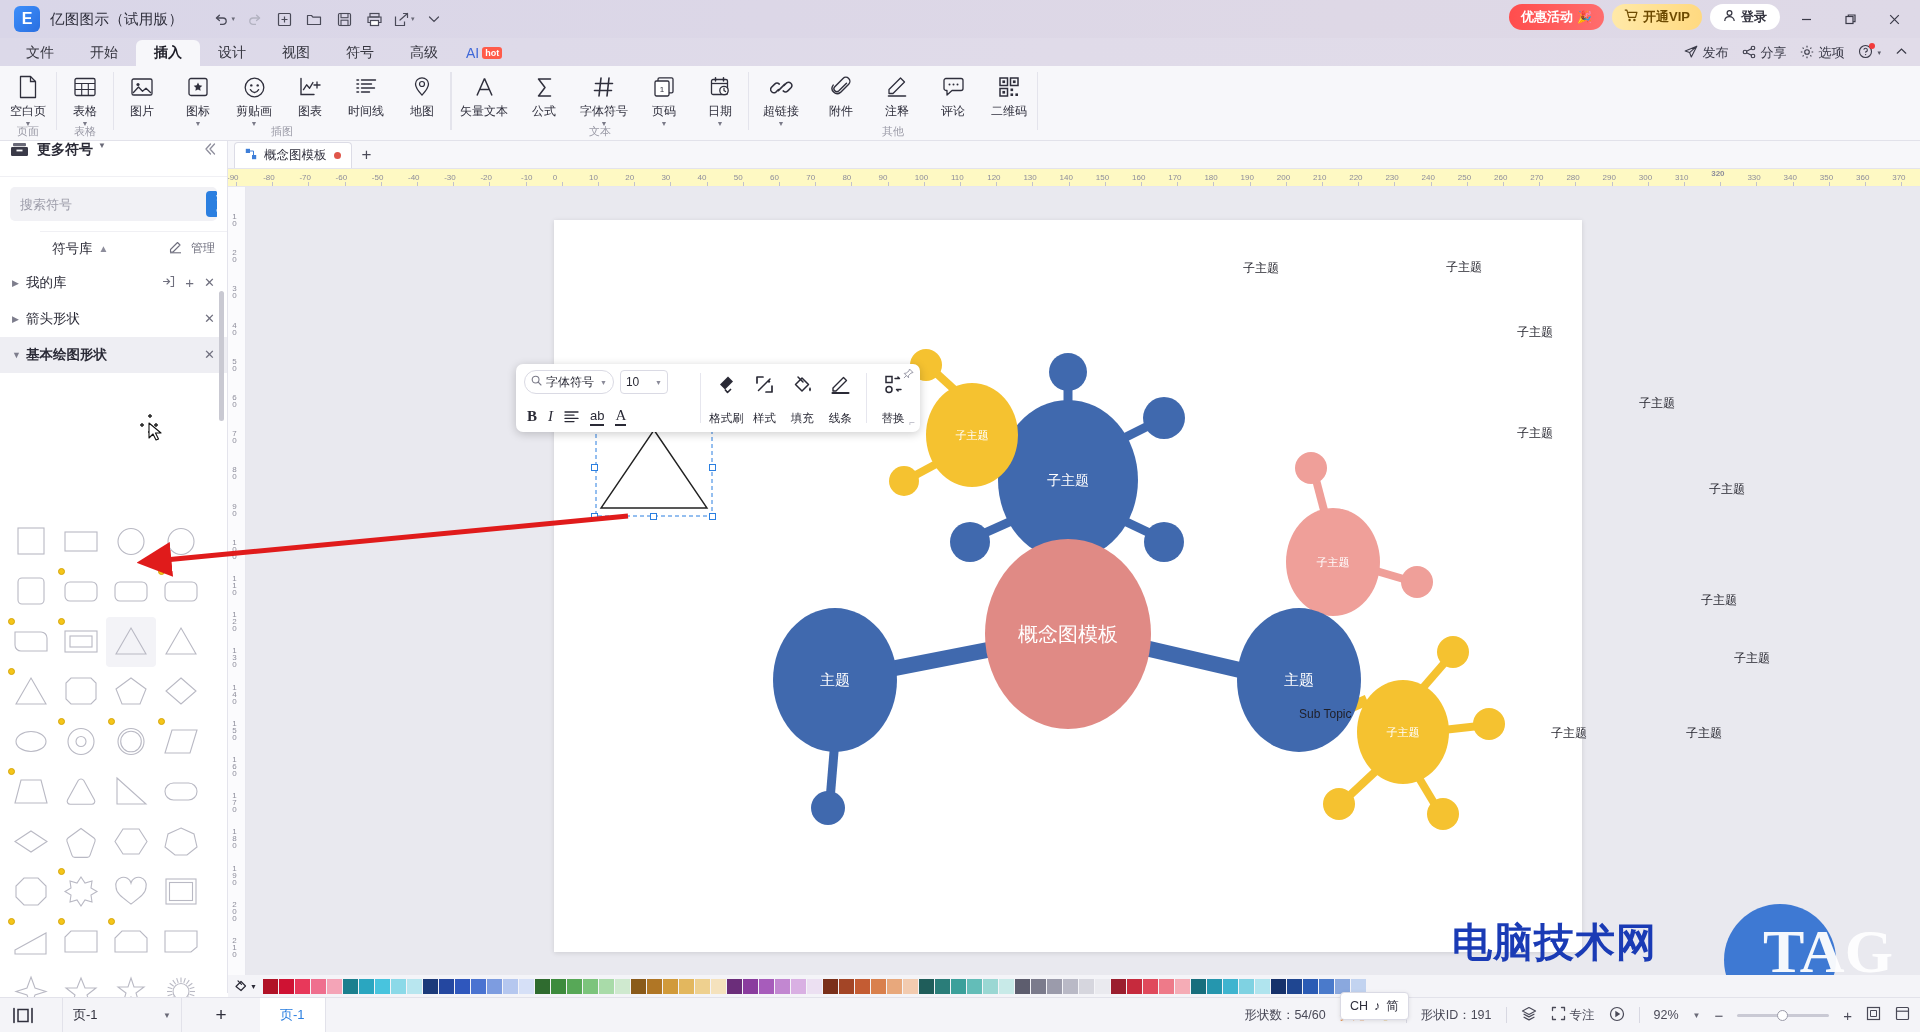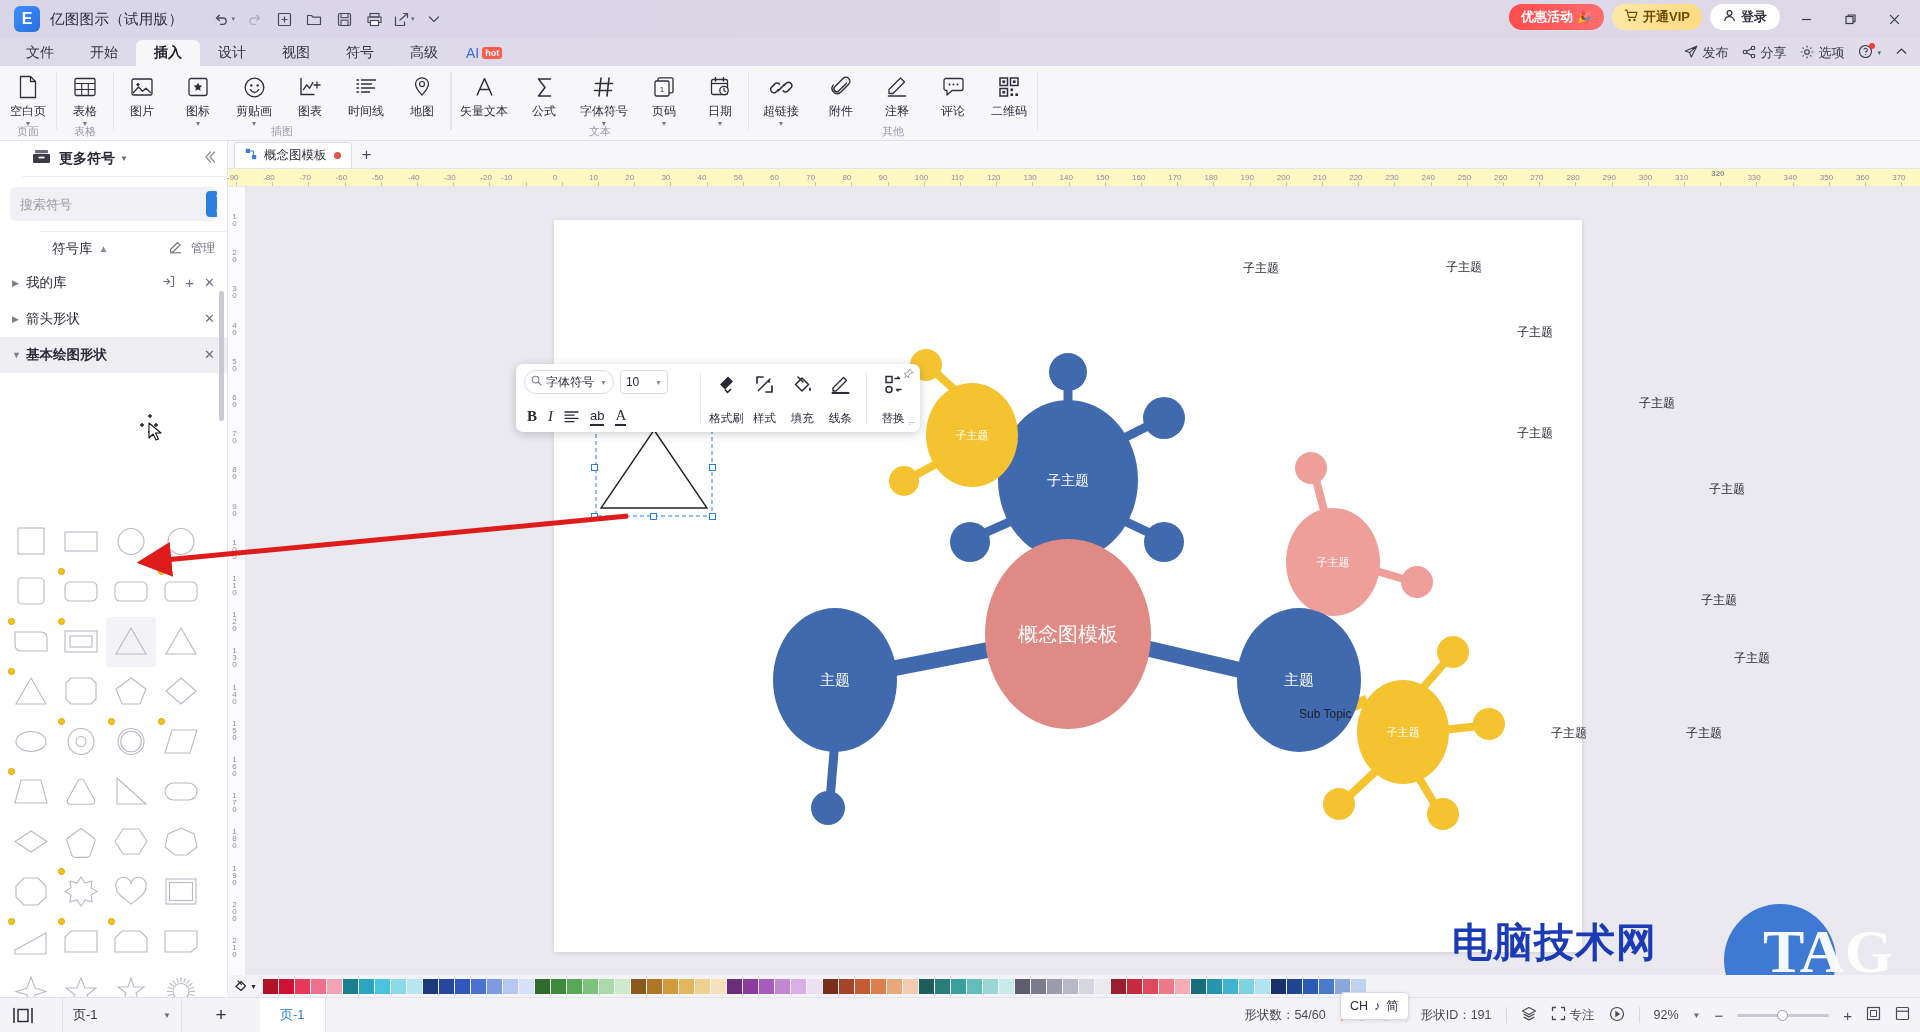--- a/index.html
+++ b/index.html
@@ -74,21 +74,21 @@
   }
   .ritem .ico{height:26px;display:flex;align-items:center;justify-content:center;color:#2f2f3c;}
   .ritem .lbl{font-size:12px;color:#2f2f3c;margin-top:3px;white-space:nowrap;}
   .ritem .caret{font-size:7px;color:#7a7a88;line-height:6px;margin-top:1px;}
   .ritem.wide{width:64px;}
   
   #leftpanel{
     position:absolute;left:0;top:141px;width:228px;height:852px;background:#fff;
     border-right:1px solid #e4e4ec;
   }
-  #lp-head{height:36px;display:flex;align-items:center;padding:0 10px;border-bottom:1px solid #f0f0f4;margin-left:22px;}
+  #lp-head{height:36px;display:flex;padding:0 10px;border-bottom:1px solid #f0f0f4;}
   #lp-head .t{font-size:14px;color:#2a2a36;font-weight:bold;margin-left:8px;}
   #lp-collapse{margin-left:auto;color:#8e8e9c;font-size:15px;}
   #searchrow{
     margin:10px;height:34px;background:#f1f1f5;border-radius:5px;display:flex;align-items:center;
     overflow:hidden;
   }
   #searchinput{
     flex:1;border:none;background:transparent;outline:none;font-size:13px;color:#2a2a36;padding:0 10px;
     font-family:inherit;
   }
@@ -1059,21 +1059,21 @@
     <div class="rtick" style="left: 107.6px; top: 4px;">-60</div>
     <div style="position: absolute; left: 116.6px; top: 13px; width: 1px; height: 5px; background: rgb(194, 194, 204);"></div>
     <div class="rtick" style="left: 143.8px; top: 4px;">-50</div>
     <div style="position: absolute; left: 152.8px; top: 13px; width: 1px; height: 5px; background: rgb(194, 194, 204);"></div>
     <div class="rtick" style="left: 180px; top: 4px;">-40</div>
     <div style="position: absolute; left: 189px; top: 13px; width: 1px; height: 5px; background: rgb(194, 194, 204);"></div>
     <div class="rtick" style="left: 216.2px; top: 4px;">-30</div>
     <div style="position: absolute; left: 225.2px; top: 13px; width: 1px; height: 5px; background: rgb(194, 194, 204);"></div>
     <div class="rtick" style="left: 252.4px; top: 4px;">-20</div>
     <div style="position: absolute; left: 261.4px; top: 13px; width: 1px; height: 5px; background: rgb(194, 194, 204);"></div>
-    <div class="rtick" style="left: 273px; top: 4px;">-10</div>
+    <div class="rtick" style="left: 293px; top: 4px;">-10</div>
     <div style="position: absolute; left: 297.6px; top: 13px; width: 1px; height: 5px; background: rgb(194, 194, 204);"></div>
     <div class="rtick" style="left: 324.8px; top: 4px;">0</div>
     <div style="position: absolute; left: 333.8px; top: 13px; width: 1px; height: 5px; background: rgb(194, 194, 204);"></div>
     <div class="rtick" style="left: 361px; top: 4px;">10</div>
     <div style="position: absolute; left: 370px; top: 13px; width: 1px; height: 5px; background: rgb(194, 194, 204);"></div>
     <div class="rtick" style="left: 397.2px; top: 4px;">20</div>
     <div style="position: absolute; left: 406.2px; top: 13px; width: 1px; height: 5px; background: rgb(194, 194, 204);"></div>
     <div class="rtick" style="left: 433.4px; top: 4px;">30</div>
     <div style="position: absolute; left: 442.4px; top: 13px; width: 1px; height: 5px; background: rgb(194, 194, 204);"></div>
     <div class="rtick" style="left: 469.6px; top: 4px;">40</div>

